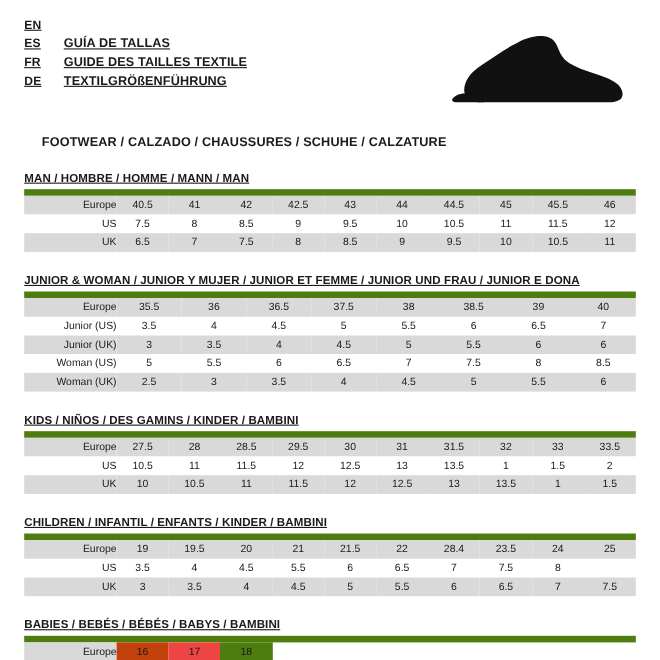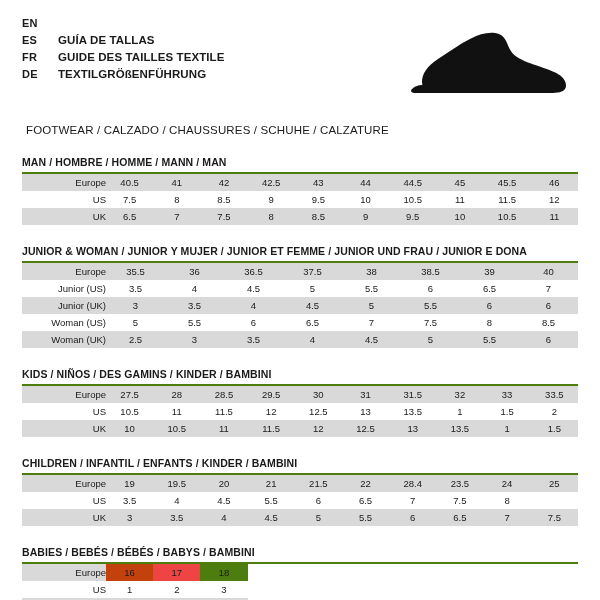--- a/index.html
+++ b/index.html
@@ -28,20 +28,21 @@
   }
   .lang-list {
     display: block;
   }
   .lang-row {
     display: flex;
     align-items: flex-end;
     line-height: 15px;
     height: 15px;
     margin-bottom: 2px;
+    text-decoration: underline;
   }
   .lang-code {
     width: 36px;
     flex: 0 0 36px;
     font-size: 11px;
     font-weight: bold;
     letter-spacing: 0.2px;
   }
   .lang-label {
     font-size: 11.5px;
@@ -52,36 +53,37 @@
     position: absolute;
     right: 10px;
     top: 14px;
     width: 190px;
     height: 74px;
   }
   .shoe-wrap svg { display: block; }
 
   .section-heading {
     font-size: 11.5px;
-    font-weight: normal;
+    font-weight: bold;
     letter-spacing: 0.15px;
-    margin: 12px 0 0 4px;
+    margin: 12px 0 0 16px;
   }
 
   
   .table-block {
     margin-top: 20px;
   }
   .table-title {
     font-size: 10.5px;
     font-weight: bold;
     letter-spacing: 0.1px;
     padding-bottom: 4px;
-    border-bottom: 2px solid #4d7c0f;
+    border-bottom: 6px solid #4d7c0f;
     margin-bottom: 0;
+    text-decoration: underline;
   }
   table.sizes {
     border-collapse: collapse;
     width: 100%;
     table-layout: fixed;
   }
   table.sizes td {
     font-size: 9.5px;
     height: 17px;
     line-height: 17px;

